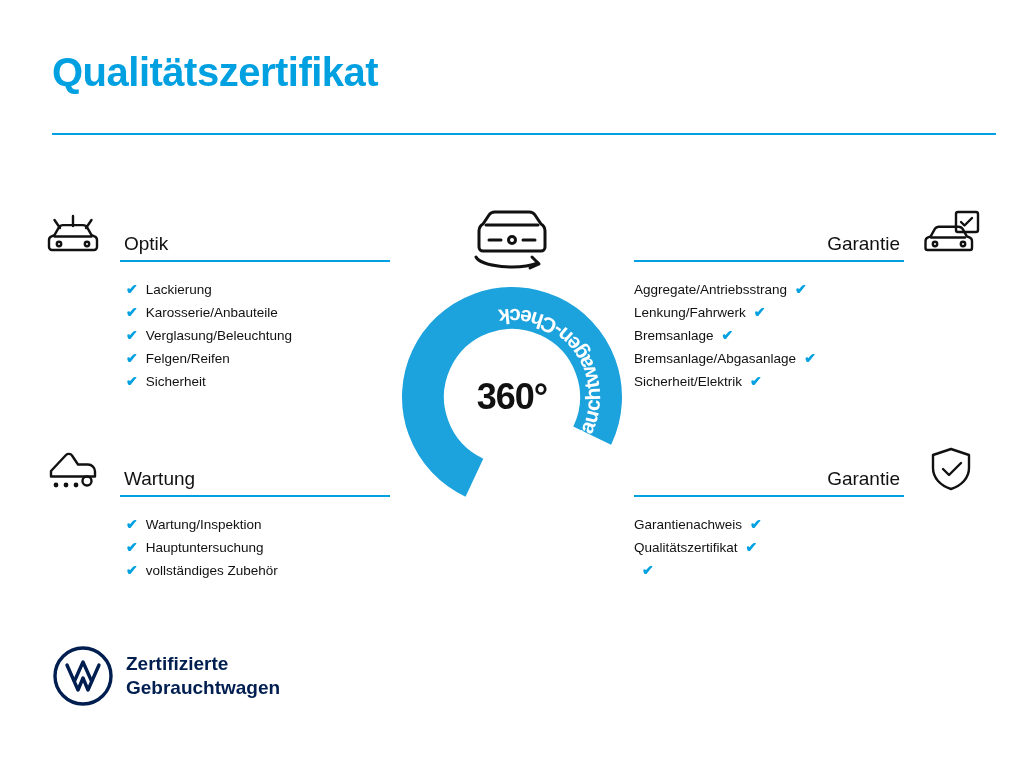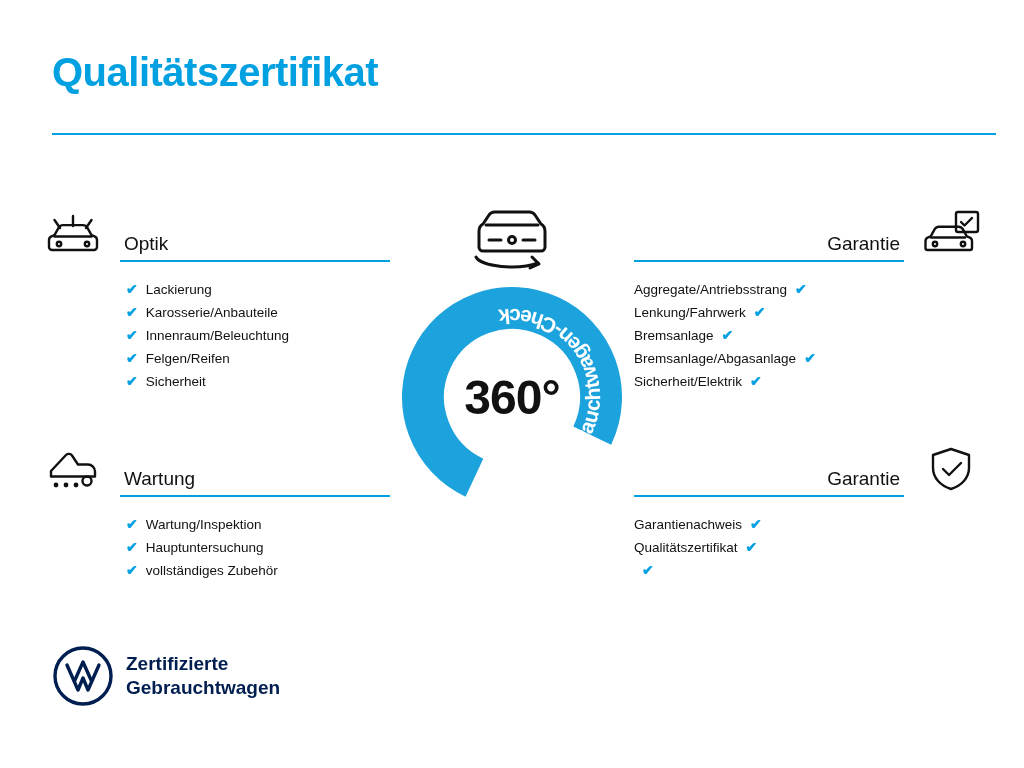--- a/index.html
+++ b/index.html
@@ -150,21 +150,21 @@
     top: 80px;
     transform: translateX(-50%);
     width: 244px;
     height: 244px;
   }
   .deg {
     position: absolute;
     left: 50%;
     top: 122px;
     transform: translate(-50%, -50%);
-    font-size: 48px;
+    font-size: 36px;
     font-weight: bold;
     color: #111;
     letter-spacing: -1px;
   }
 
   
   .footer {
     position: absolute;
     left: 52px;
     top: 645px;
@@ -218,21 +218,21 @@
         <li>
             <span class="check">✔</span>
             <span>Lackierung</span>
           </li>
         <li>
             <span class="check">✔</span>
             <span>Karosserie/Anbauteile</span>
           </li>
         <li>
             <span class="check">✔</span>
-            <span>Innenraum/Beleuchtung</span>
+            <span>Verglasung/Beleuchtung</span>
           </li>
         <li>
             <span class="check">✔</span>
             <span>Felgen/Reifen</span>
           </li>
         <li>
             <span class="check">✔</span>
             <span>Sicherheit</span>
           </li>
       </ul>

